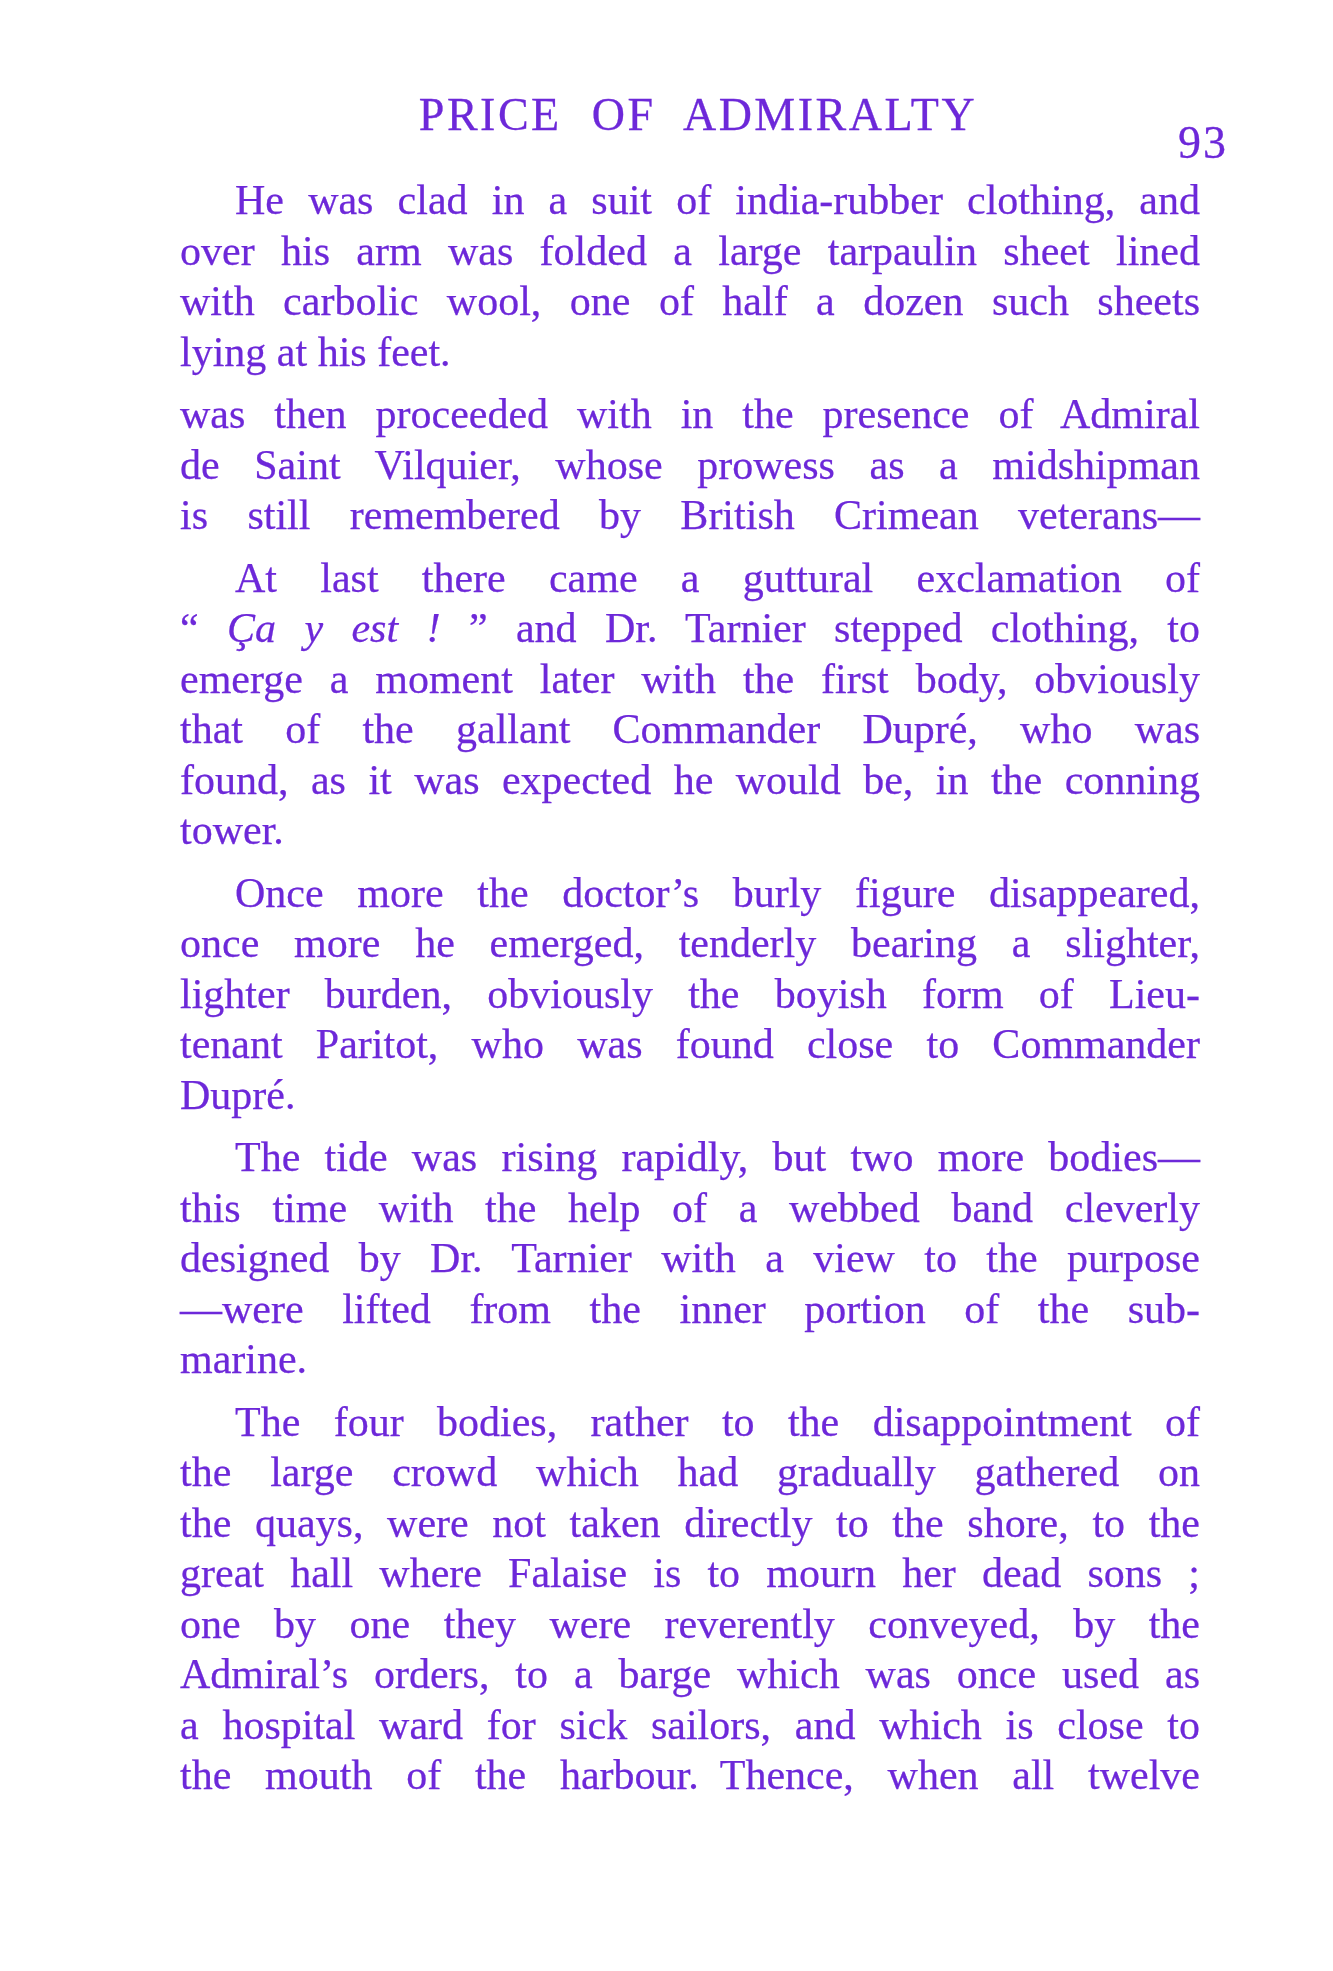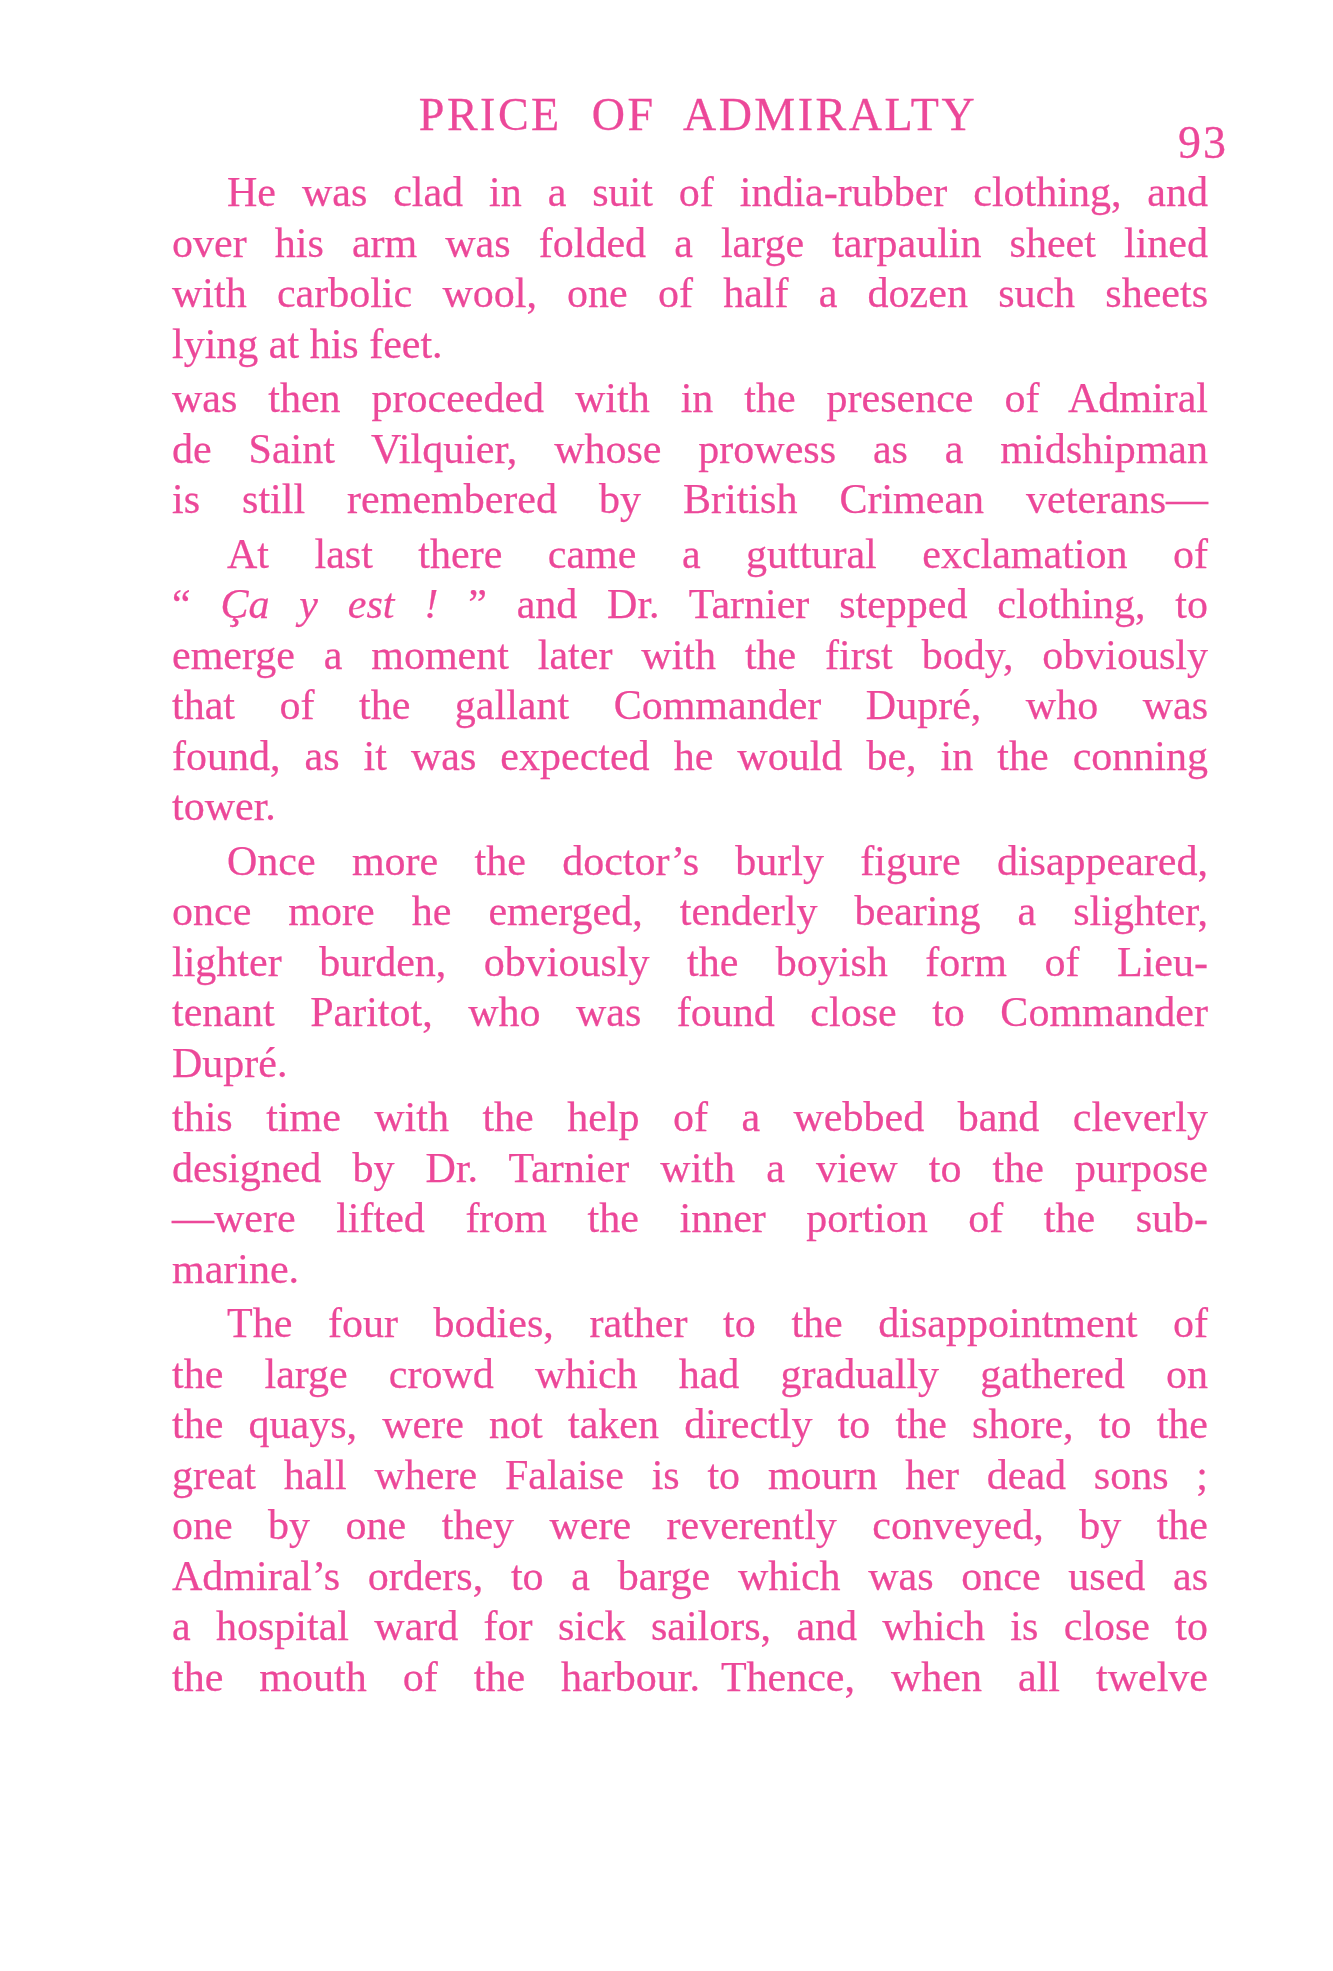--- a/index.html
+++ b/index.html
@@ -1,21 +1,21 @@
 <!DOCTYPE html>
 <html><head>
 <meta charset="utf-8">
 <style>
   html, body { margin: 0; padding: 0; background: #ffffff; }
   .page {
     position: relative;
     width: 1333px;
     height: 1971px;
     background: #ffffff;
-    color: #ec4899;
+    color: #6d28d9;
     font-family: "Liberation Serif", "DejaVu Serif", serif;
     overflow: hidden;
   }
   .running-header {
     position: absolute;
     left: 168px;
     top: 88px;
     width: 1060px;
     height: 58px;
   }
@@ -40,21 +40,21 @@
   }
   .text-block {
     position: absolute;
     left: 168px;
     top: 163px;
     width: 1044px;
     font-size: 42px;
     line-height: 50.5px;
     -webkit-text-stroke: 0.25px currentColor;
   }
-  .paragraph { margin: 4px; }
+  .paragraph { margin: 12px; }
   .line {
     text-align: justify;
     text-align-last: justify;
   }
   .line.indent { padding-left: 55px; }
   .line.last { text-align-last: left; }
   .it { font-style: italic; }
 </style>
 </head>
 <body>
@@ -92,20 +92,21 @@
 
     <div class="paragraph">
       <div class="line indent">Once more the doctor’s burly figure disappeared,</div>
       <div class="line">once more he emerged, tenderly bearing a slighter,</div>
       <div class="line">lighter burden, obviously the boyish form of Lieu-</div>
       <div class="line">tenant Paritot, who was found close to Commander</div>
       <div class="line last">Dupré.</div>
     </div>
 
     <div class="paragraph">
+      <div class="line indent">The tide was rising rapidly, but two more bodies—</div>
       <div class="line">this time with the help of a webbed band cleverly</div>
       <div class="line">designed by Dr. Tarnier with a view to the purpose</div>
       <div class="line">—were lifted from the inner portion of the sub-</div>
       <div class="line last">marine.</div>
     </div>
 
     <div class="paragraph">
       <div class="line indent">The four bodies, rather to the disappointment of</div>
       <div class="line">the large crowd which had gradually gathered on</div>
       <div class="line">the quays, were not taken directly to the shore, to the</div>

